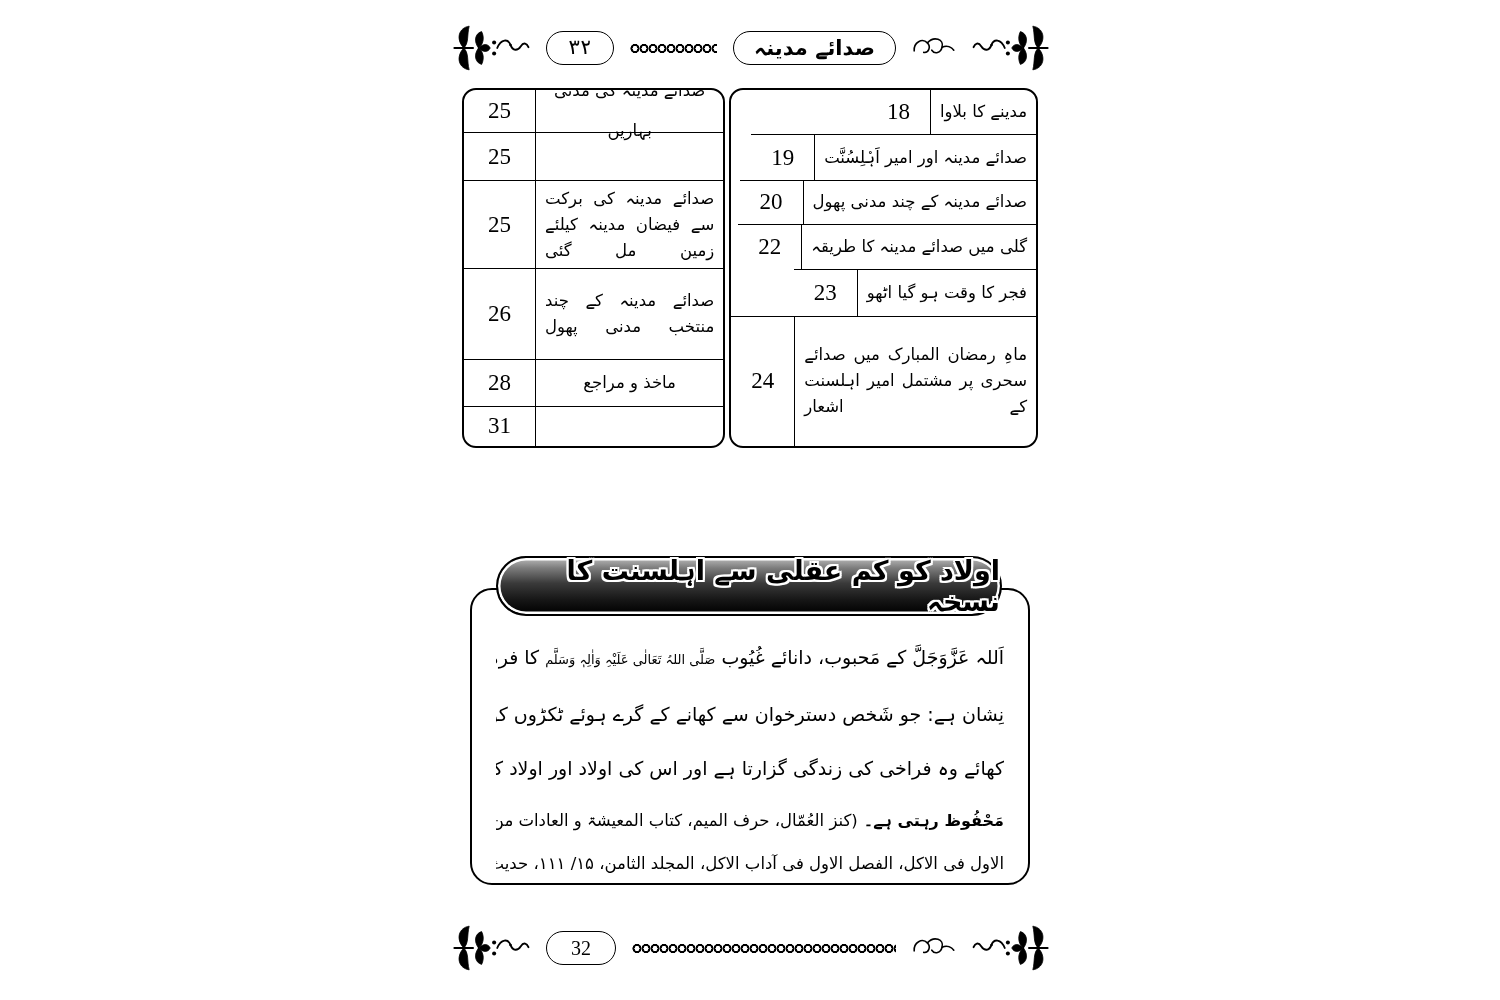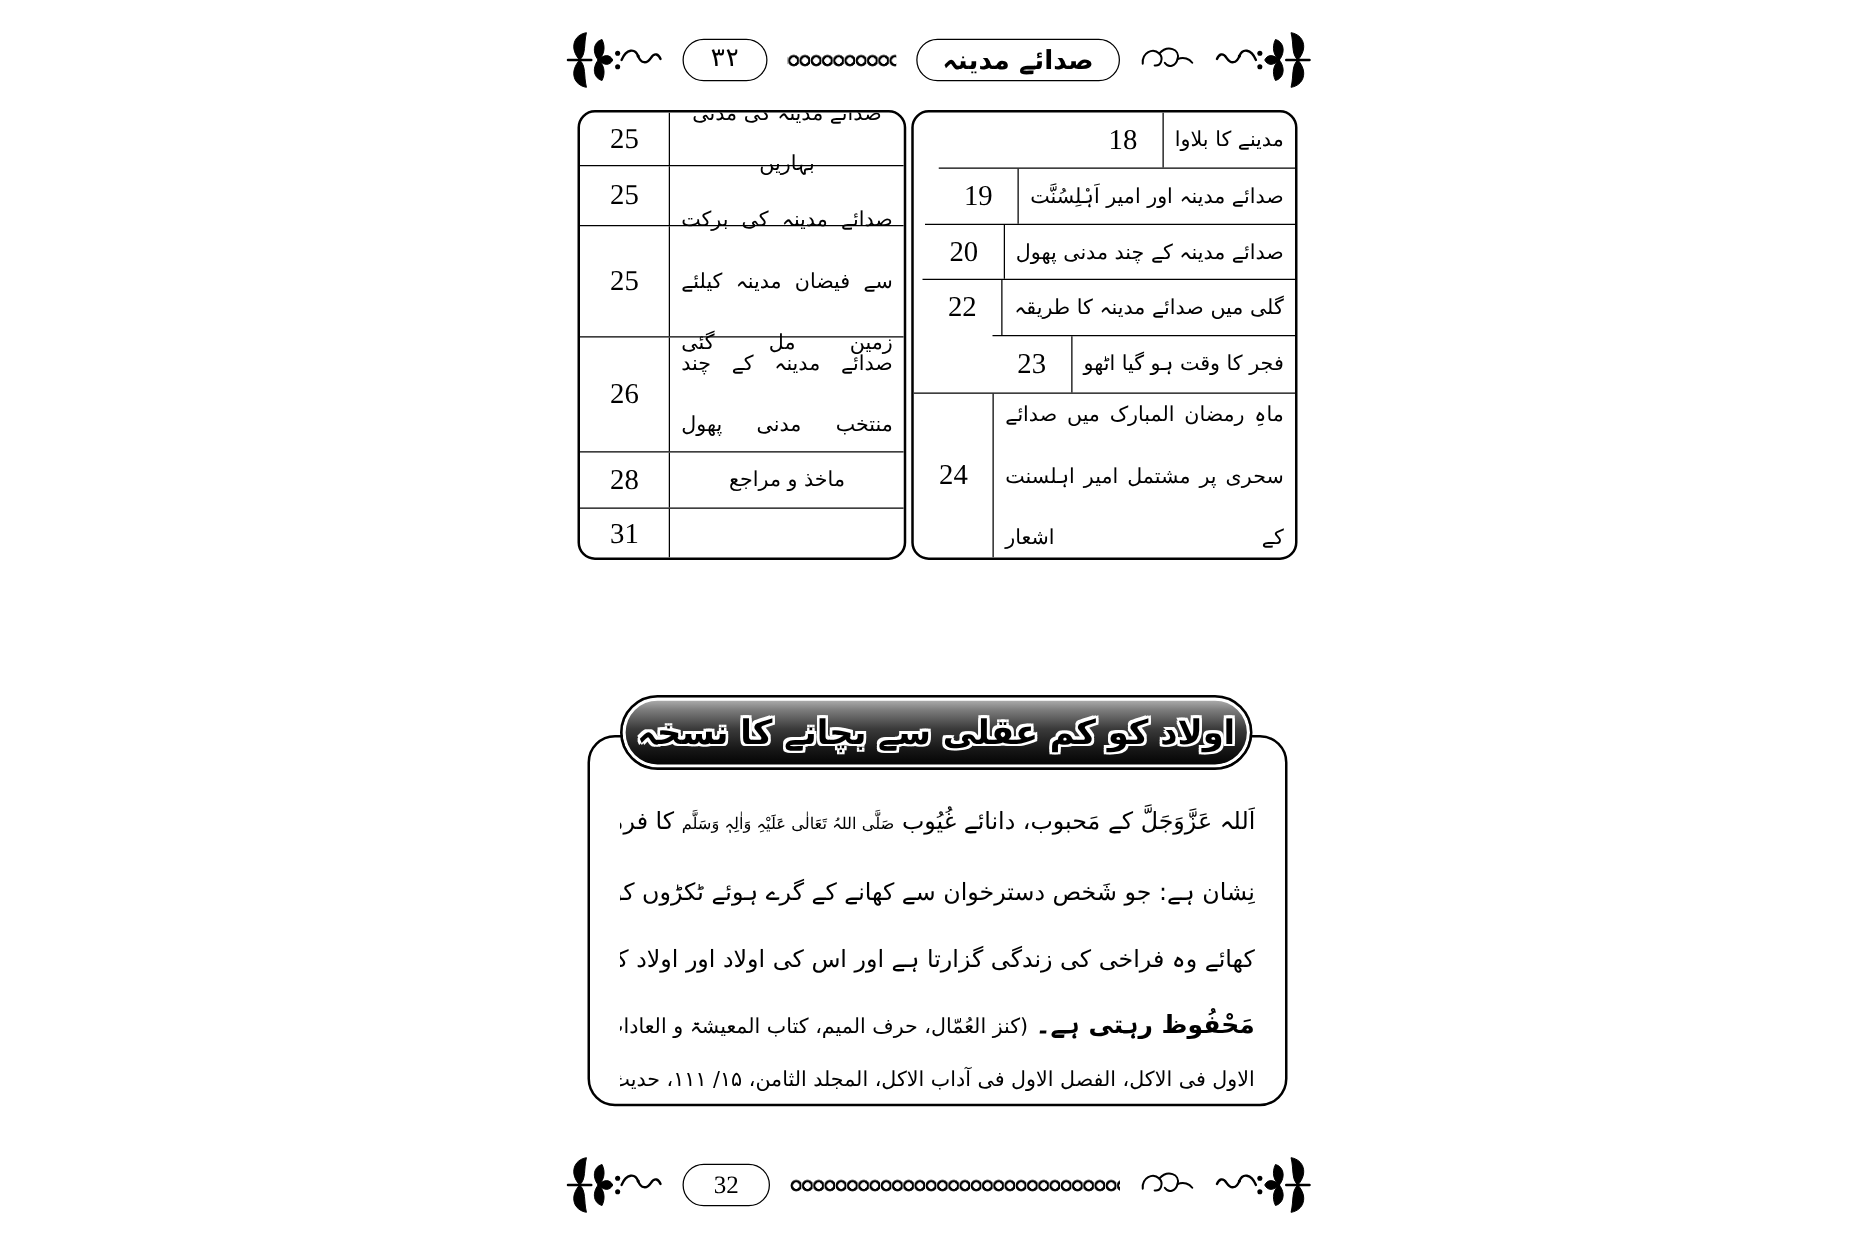--- a/index.html
+++ b/index.html
@@ -28,41 +28,41 @@
   .half-left{width:283px;}
   .half-right{width:332px;align-items:flex-end;}
   .trow{display:flex;box-sizing:border-box;border-top:1.6px solid #000;}
   .trow:first-child{border-top:none;}
   .num{flex:0 0 auto;display:flex;align-items:center;justify-content:center;
        font-family:"Liberation Serif",serif;font-size:23px;border-left:0;box-sizing:border-box;}
   .half-left .num{width:72px;border-right:1.6px solid #000;}
   .half-right .num{width:64px;border-right:1.6px solid #000;}
   .ttl{flex:1 1 auto;display:flex;align-items:center;direction:rtl;padding:2px 9px;box-sizing:border-box;}
   .ttl span{width:100%;font-size:16.5px;line-height:40px;text-align:center;}
-  .ttl.just span{text-align:justify;text-align-last:justify;line-height:49px;}
+  .ttl.just span{text-align:justify;text-align-last:justify;line-height:26px;}
   
   .hl1{height:42px;} .hl2{height:49px;} .hl3{height:89px;} .hl4{height:92px;} .hl5{height:47px;} .hl6{height:41px;}
   .hr1{height:45px;} .hr2{height:46px;} .hr3{height:44px;} .hr4{height:46px;} .hr5{height:47px;} .hr6{height:132px;}
 
   
   .naskha-box{position:absolute;top:588px;left:470px;width:560px;height:297px;box-sizing:border-box;
       border:2px solid #000;border-radius:22px;background:#fff;}
   .heading-pill{position:absolute;top:556px;left:496px;width:506px;height:60px;box-sizing:border-box;
       border:2px solid #000;border-radius:999px;
       background:linear-gradient(180deg,#b9b9b9 0%,#7c7c7c 18%,#3a3a3a 45%,#161616 75%,#000 100%);
       box-shadow:inset 0 0 0 2.5px #fff;
       display:flex;align-items:center;justify-content:center;z-index:3;}
   .heading-pill .txt{direction:rtl;font-weight:bold;font-size:27px;color:#000;letter-spacing:.5px;
       text-shadow:-2px -2px 0 #fff,2px -2px 0 #fff,-2px 2px 0 #fff,2px 2px 0 #fff,
                   0 -2px 0 #fff,0 2px 0 #fff,-2px 0 0 #fff,2px 0 0 #fff;}
   .body-text{position:absolute;top:630px;left:496px;width:508px;direction:rtl;z-index:2;}
   .bline{font-size:19px;line-height:54px;text-align:justify;text-align-last:justify;white-space:nowrap;overflow:hidden;}
   .bline .hon{font-size:13px;}
   .bline4{font-size:19px;line-height:48px;text-align:right;white-space:nowrap;overflow:hidden;}
-  .bline4 .big{font-size:20px;font-weight:bold;}
+  .bline4 .big{font-size:16px;font-weight:bold;}
   .bline4 .small,.bline5{font-size:16.5px;}
   .bline5{line-height:38px;text-align:center;white-space:nowrap;overflow:hidden;}
 
   svg.flourish{display:block;}
 </style>
 </head>
 <body>
 
 <div class="page">
 
@@ -172,21 +172,21 @@
       <div class="trow hr6">
         <div class="num">24</div>
         <div class="ttl just">
             <span>ماہِ رمضان المبارک میں صدائے سحری پر مشتمل امیر اہلسنت کے اشعار</span>
           </div>
       </div>
     </div>
   </div>
 
   <div class="heading-pill">
-    <span class="txt">اولاد کو کم عقلی سے بچانے کا نسخہ</span>
+    <span class="txt">اولاد کو کم عقلی سے اہلسنت کا نسخہ</span>
   </div>
 
   <div class="naskha-box"></div>
 
   <div class="body-text">
     <div class="bline">
       <span>اَللہ عَزَّوَجَلَّ کے مَحبوب، دانائے غُیُوب</span>
       <span class="hon">صَلَّی اللہُ تَعَالٰی عَلَیْہِ وَاٰلِہٖ وَسَلَّم</span>
       <span>کا فرمانِ خَیْرِیَّت</span>
     </div>

